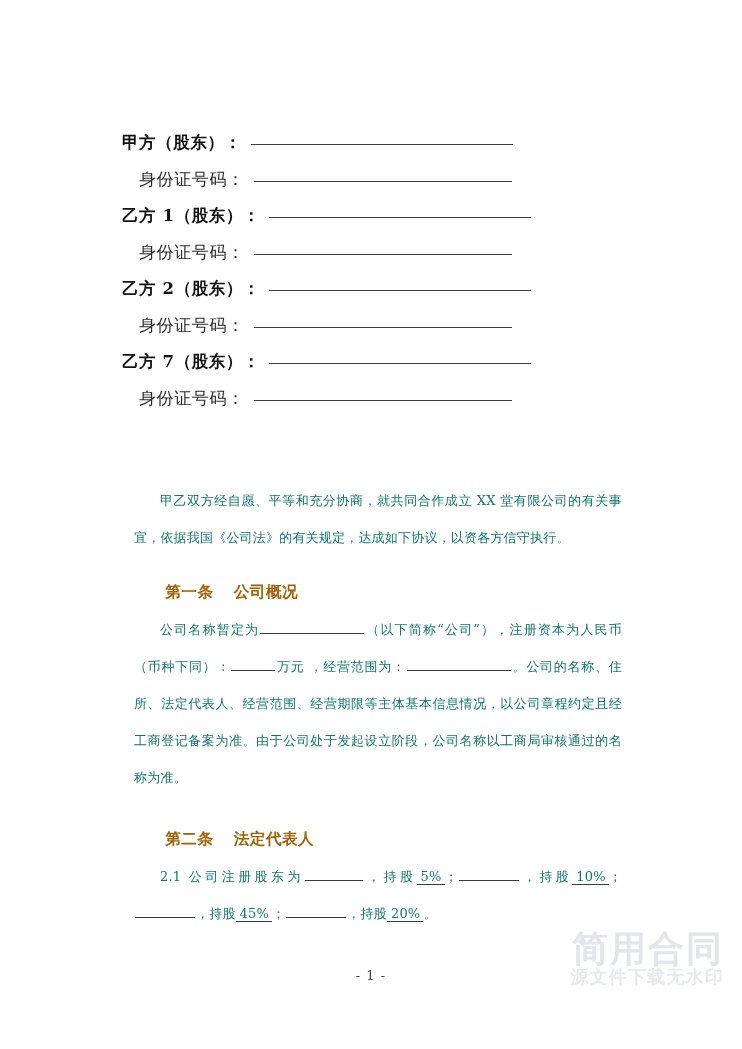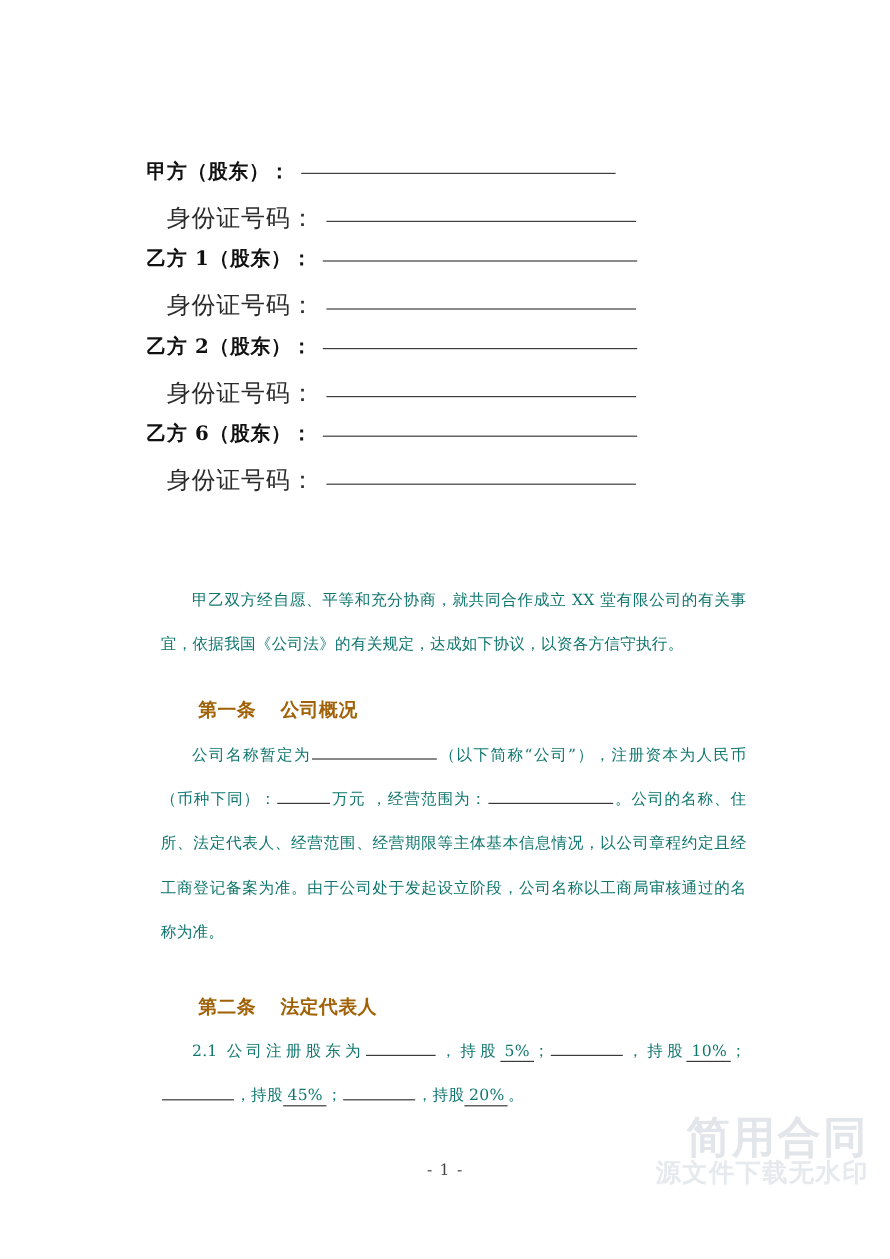--- a/index.html
+++ b/index.html
@@ -39,21 +39,21 @@
     font-weight: bold;
     font-size: 16.5px;
     letter-spacing: 0.6px;
     color: #111111;
   }
   .party-row.minor {
     padding-left: 17px;
     height: 37px;
   }
   .party-row.minor .label {
-    font-size: 20px;
+    font-size: 17px;
     letter-spacing: 0.6px;
     color: #2a2a2a;
   }
   .blank-line {
     flex: 1 1 auto;
     border-bottom: 1.3px solid #3d3d3d;
     height: 0;
     position: relative;
     top: -3px;
   }
@@ -136,21 +136,21 @@
   .watermark .wm-main {
     font-family: "DejaVu Sans", "Liberation Sans", sans-serif;
     font-size: 36px;
     font-weight: bold;
     letter-spacing: 2px;
     color: #e2e6ea;
     line-height: 34px;
   }
   .watermark .wm-sub {
     font-family: "DejaVu Sans", "Liberation Sans", sans-serif;
-    font-size: 21px;
+    font-size: 18px;
     font-weight: bold;
     letter-spacing: 1.2px;
     color: #e6eaee;
     line-height: 22px;
   }
 </style>
 </head>
 <body>
 
 <div class="page">
@@ -181,21 +181,21 @@
       <span class="label">乙方 2（股东）：</span>
       <span class="blank-line"></span>
     </div>
 
     <div class="party-row minor">
       <span class="label">身份证号码：</span>
       <span class="blank-line"></span>
     </div>
 
     <div class="party-row major">
-      <span class="label">乙方 6（股东）：</span>
+      <span class="label">乙方 7（股东）：</span>
       <span class="blank-line"></span>
     </div>
 
     <div class="party-row minor">
       <span class="label">身份证号码：</span>
       <span class="blank-line"></span>
     </div>
 
   </div>
 

